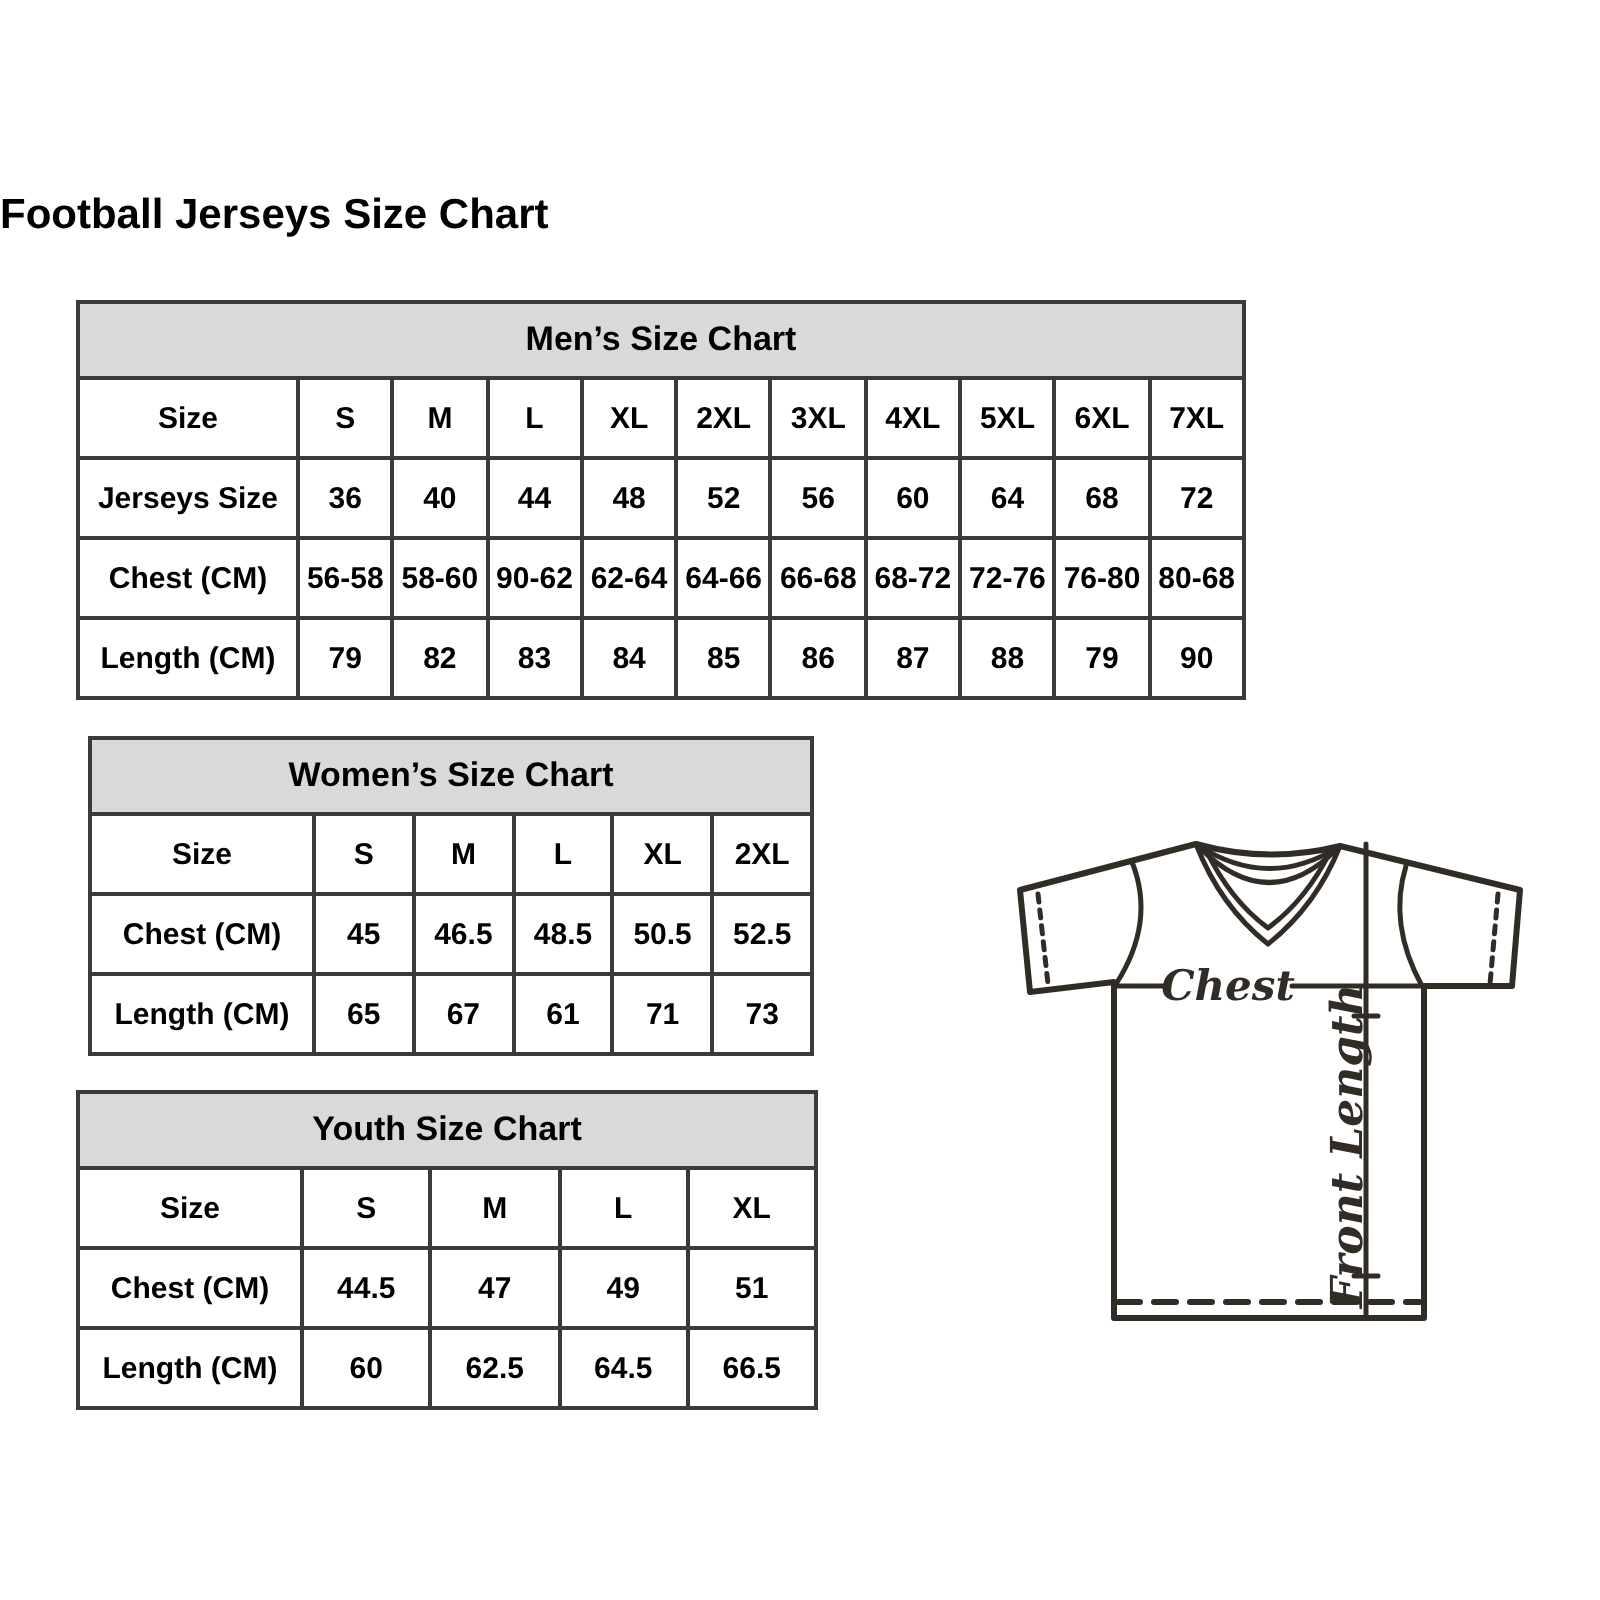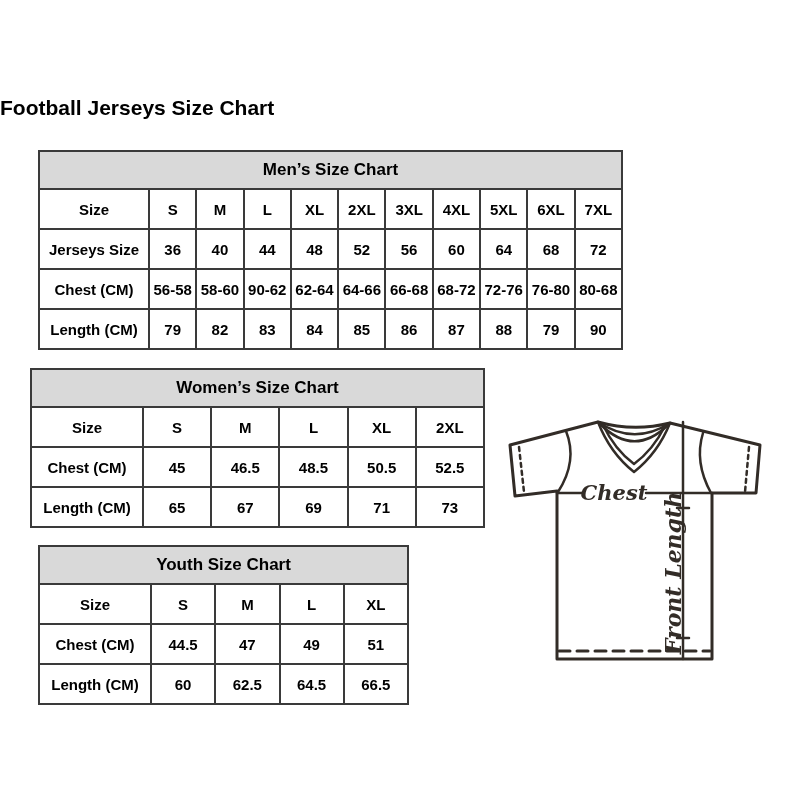--- a/index.html
+++ b/index.html
@@ -17,21 +17,21 @@
   }
   .size-table td{
     border:2px solid #3a3a3a;text-align:center;vertical-align:middle;
     font-weight:bold;font-size:15px;padding:0;overflow:hidden;white-space:nowrap;
   }
   .size-table td.tbl-title{background:#d9d9d9;font-size:17px;}
   .size-table tr{height:40px;}
   .size-table tr.title-row{height:38px;}
   #table-men{left:38px;top:150px;width:585px;}
   #table-men col:first-child{width:110px;}
-  #table-women{left:30px;top:368px;width:455px;}
+  #table-women{left:44px;top:368px;width:363px;}
   #table-women col:first-child{width:112px;}
   #table-youth{left:38px;top:545px;width:371px;}
   #table-youth col:first-child{width:112px;}
   .jersey{position:absolute;left:498px;top:406px;width:272px;height:296px;}
   .jersey svg{display:block;width:272px;height:296px;}
   .jline{fill:none;stroke:#322c27;stroke-linecap:round;stroke-linejoin:round;}
   .jersey text{fill:#322c27;font-family:"DejaVu Serif",serif;font-style:italic;font-weight:bold;}
 </style>
 </head>
 <body>
@@ -136,21 +136,21 @@
         <td>45</td>
         <td>46.5</td>
         <td>48.5</td>
         <td>50.5</td>
         <td>52.5</td>
       </tr>
       <tr>
         <td>Length (CM)</td>
         <td>65</td>
         <td>67</td>
-        <td>69</td>
+        <td>61</td>
         <td>71</td>
         <td>73</td>
       </tr>
     </tbody>
   </table>
 <table class="size-table" id="table-youth">
     <colgroup>
       <col>
       <col>
       <col>

